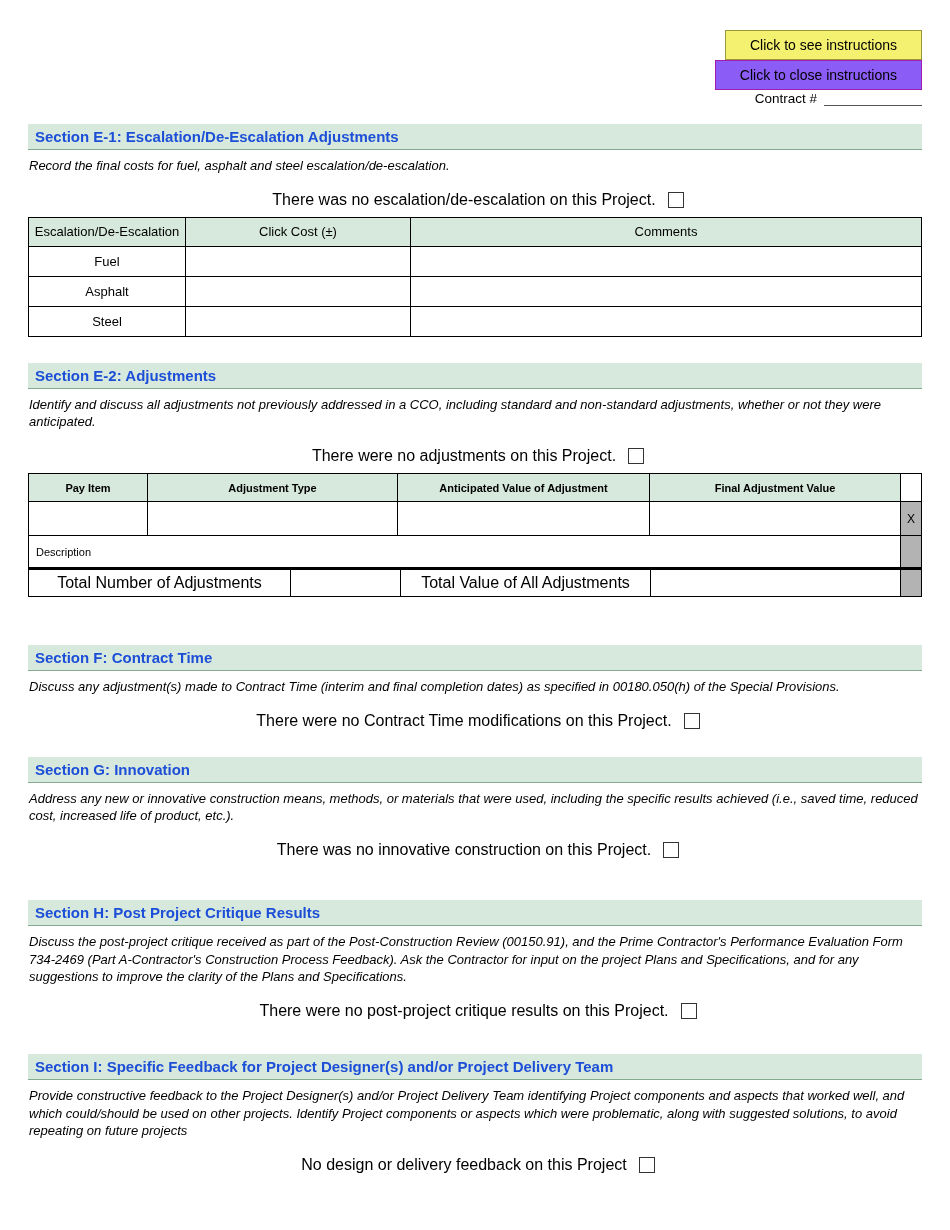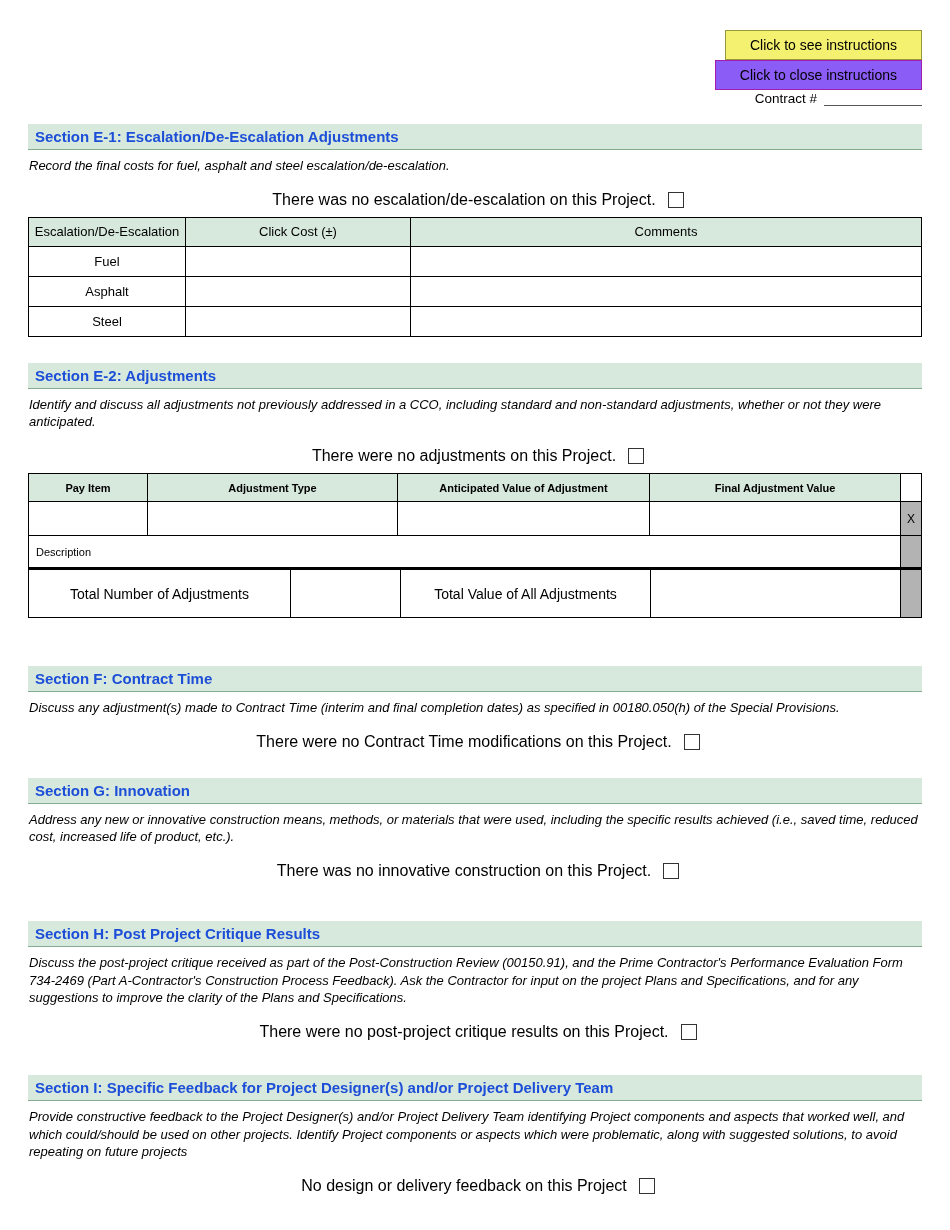--- a/index.html
+++ b/index.html
@@ -62,21 +62,21 @@
   .t2-row.body .c { height: 34px; }
   .t2-row.desc .c { height: 34px; border-bottom: 3px solid #000; }
   .t2 .c.left { justify-content: flex-start; padding-left: 7px; }
   .t2 .c.gray { background: #b3b3b3; }
   .t2 .c.xcol { width: 21px; flex: none; font-size: 12px; }
   .t2 .w-pay  { width: 120px; flex: none; }
   .t2 .w-type { width: 250px; flex: none; }
   .t2 .w-ant  { width: 252px; flex: none; }
   .t2 .w-fin  { width: 251px; flex: none; }
   .t2 .w-desc { width: 873px; flex: none; }
-  .t2-row.totals .c { height: 48px; font-size: 14px; }
+  .t2-row.totals .c { height: 27px; font-size: 16px; }
   .t2 .w-tnl { width: 263px; flex: none; }
   .t2 .w-tnv { width: 110px; flex: none; }
   .t2 .w-tvl { width: 250px; flex: none; }
   .t2 .w-tvv { width: 250px; flex: none; }
 
   
   .footer {
     position: absolute; left: 28px; right: 28px; top: 1232px;
     display: flex; justify-content: space-between; font-size: 12.5px; text-align: center;
   }

